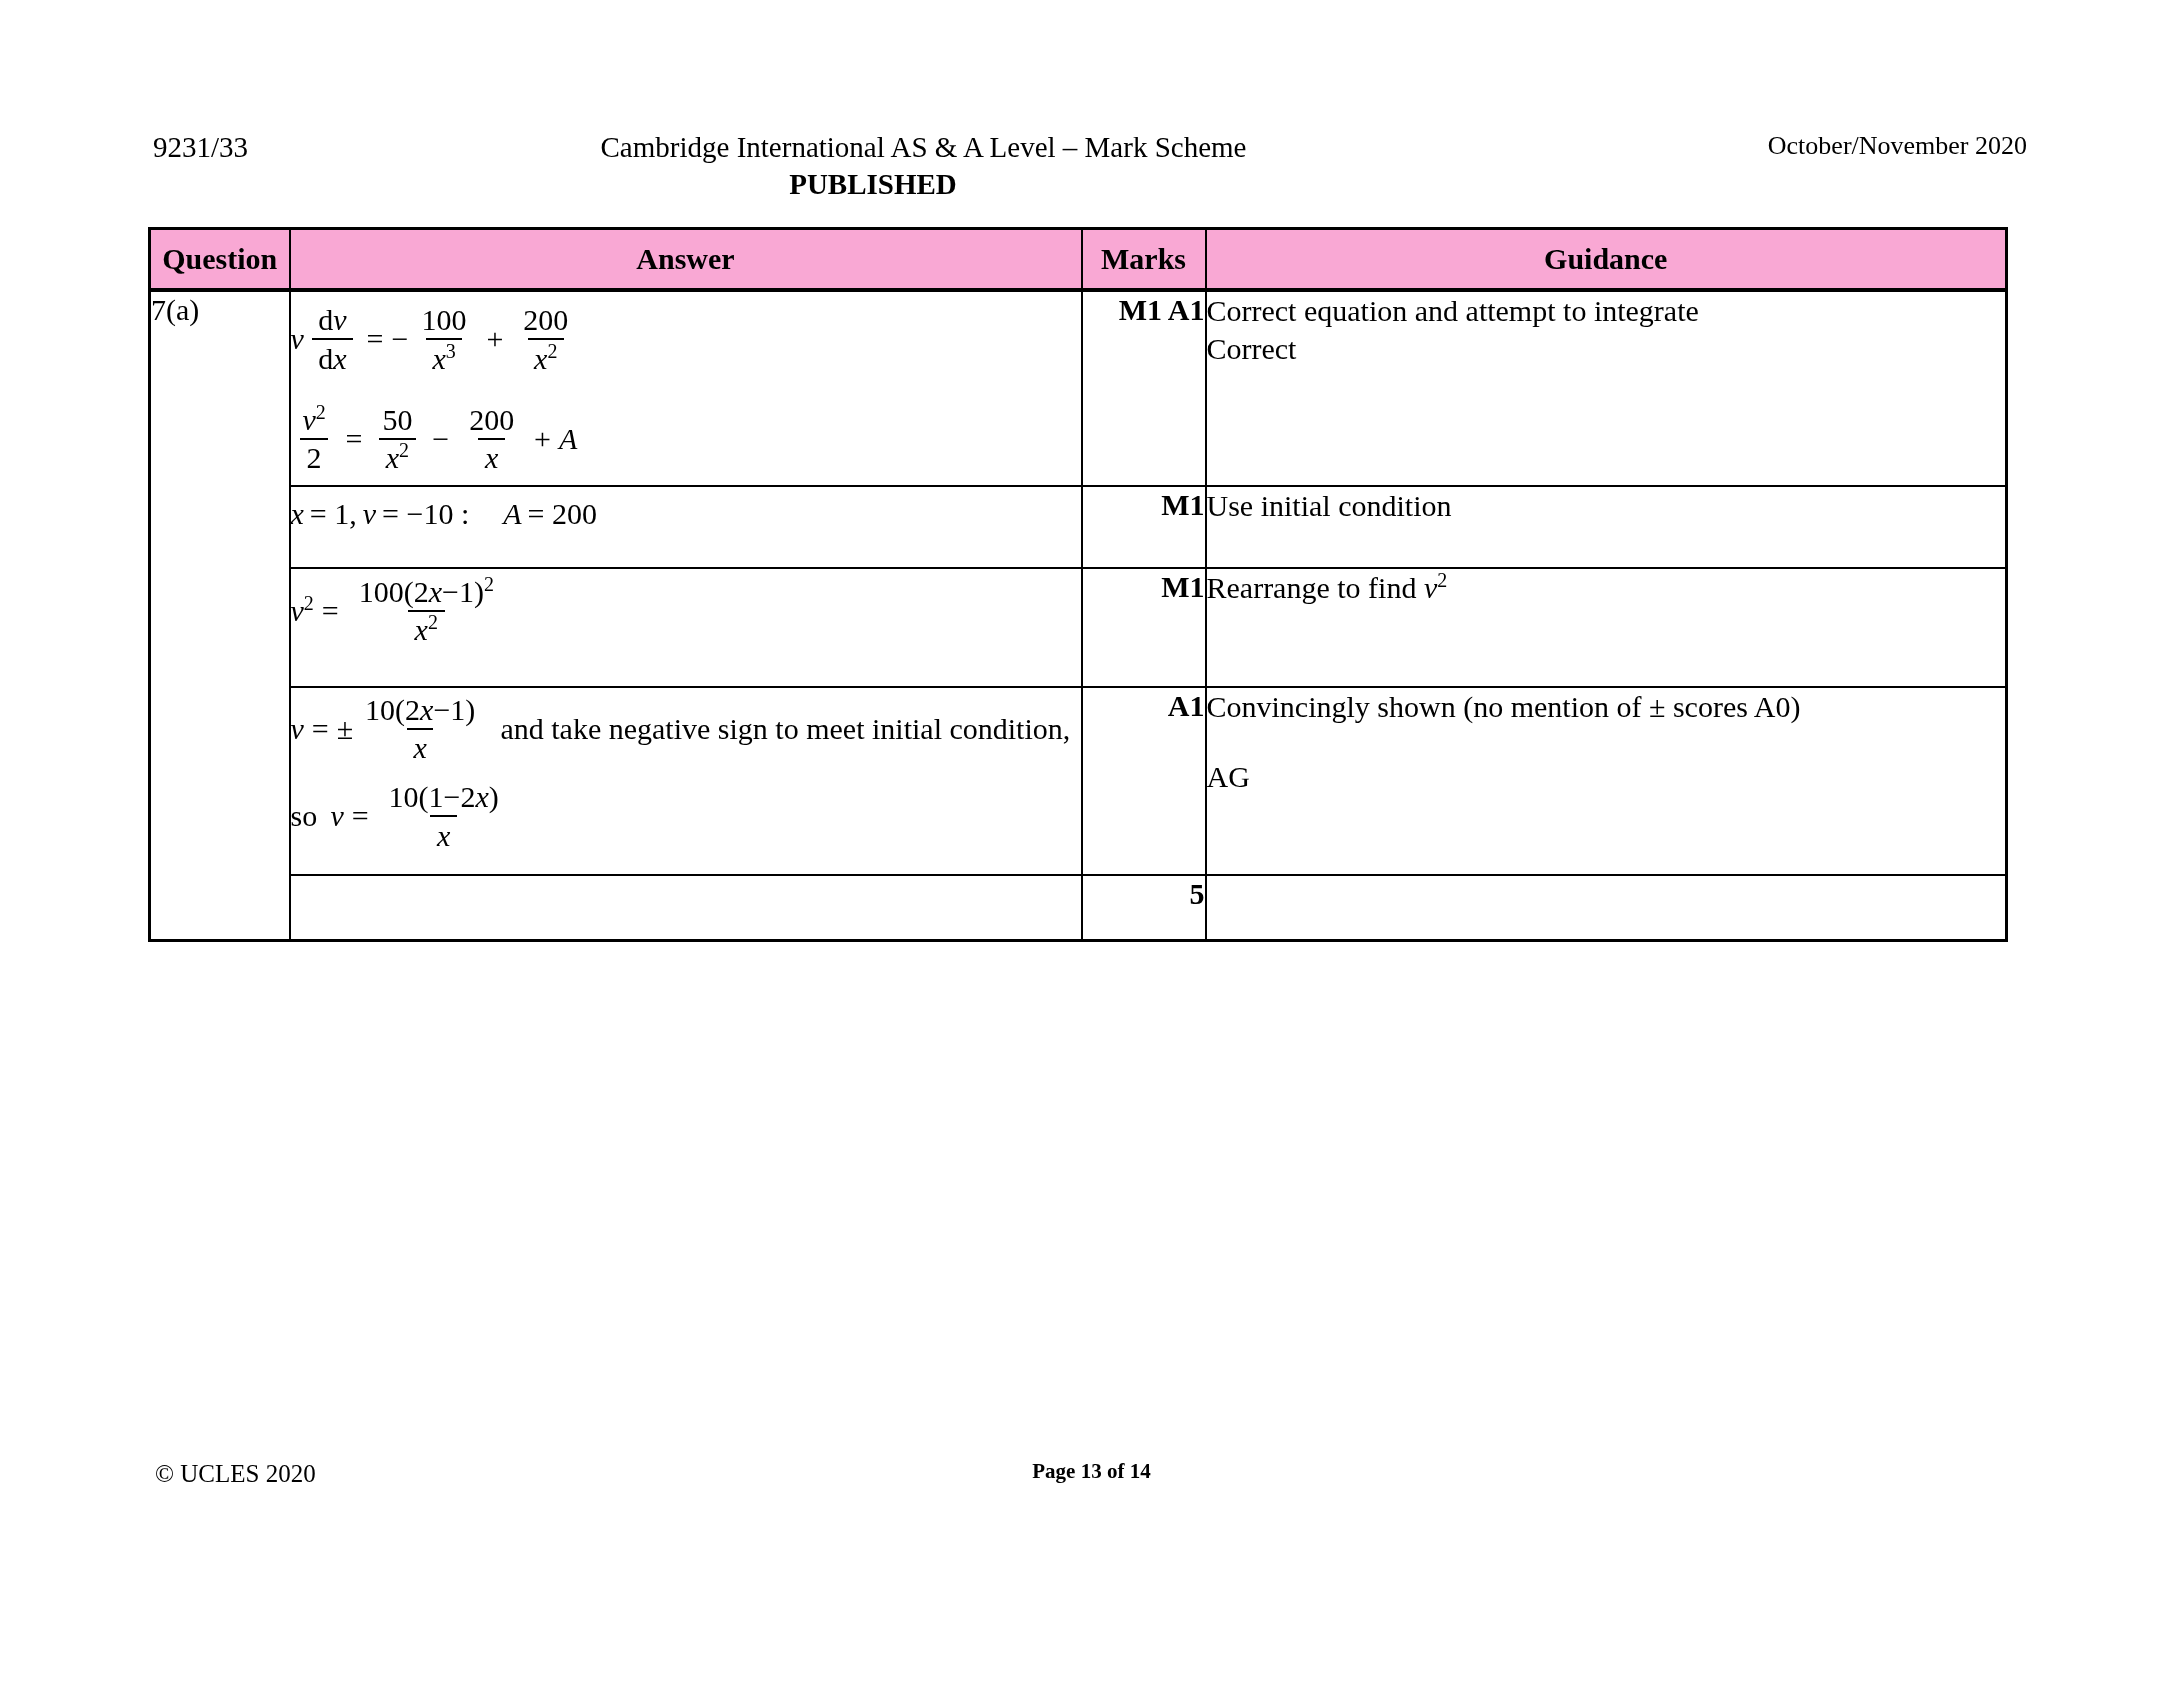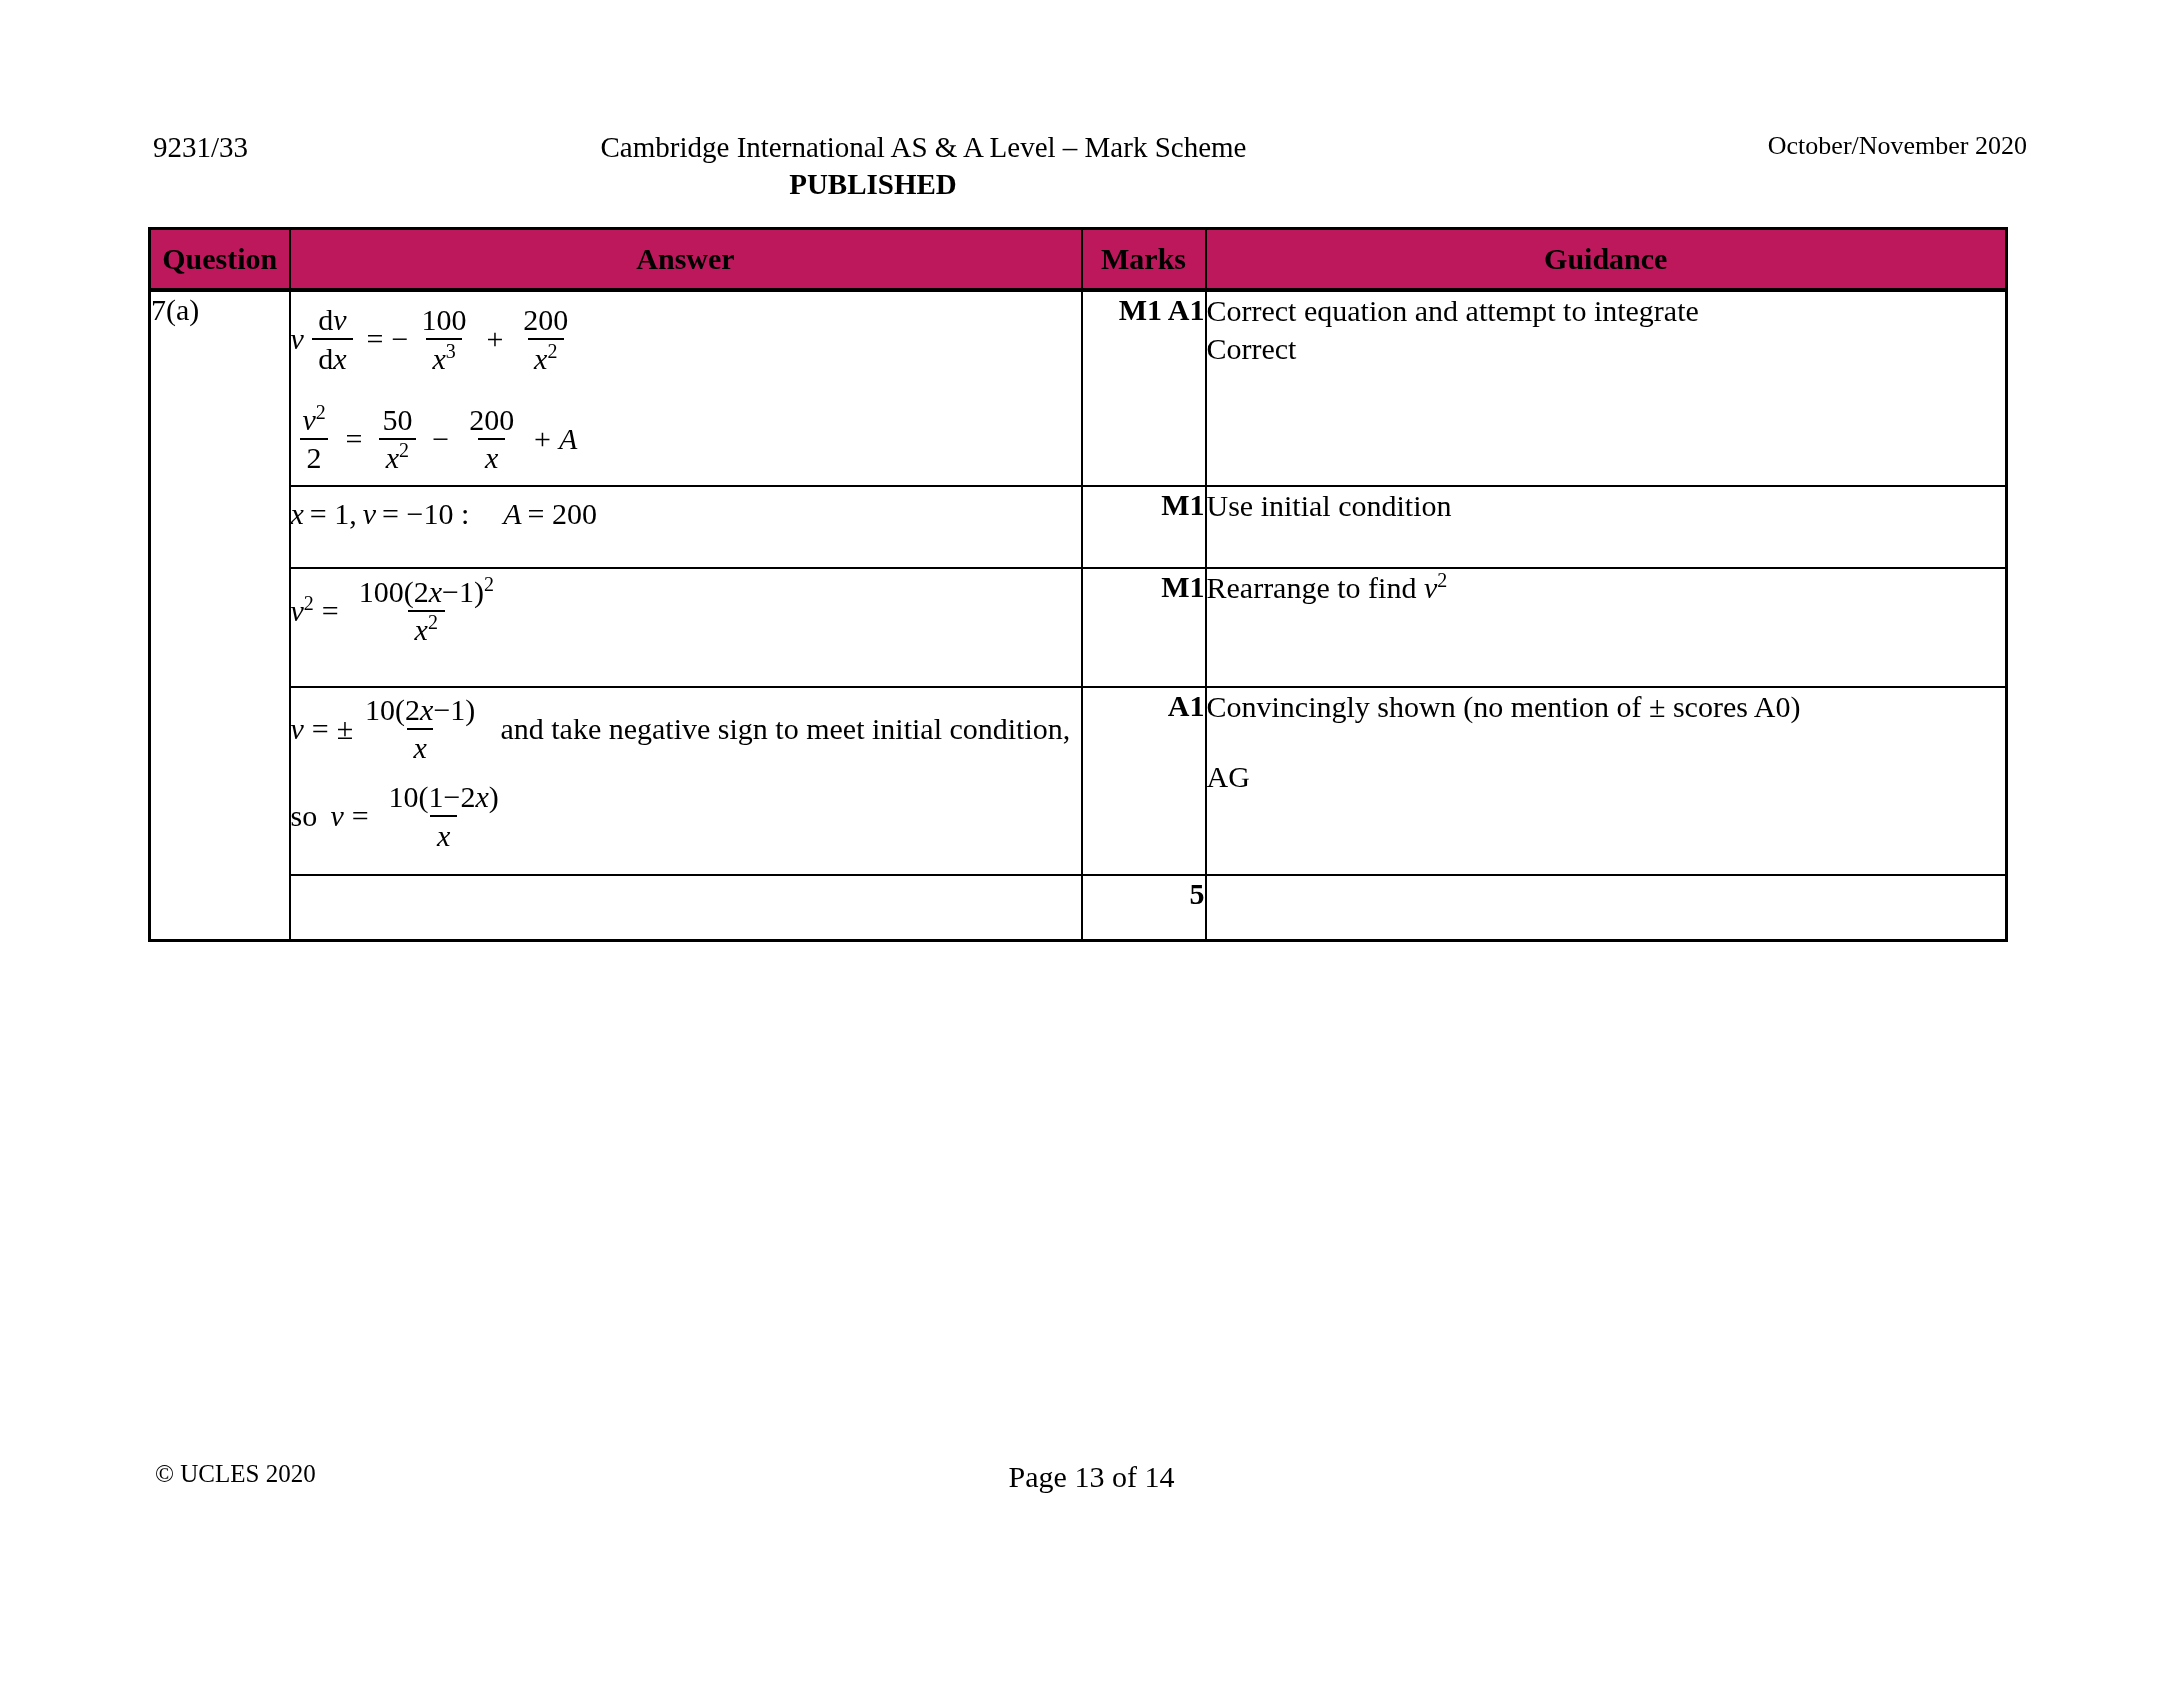--- a/index.html
+++ b/index.html
@@ -34,21 +34,21 @@
   table.ms th, table.ms td {
     border-left: 2px solid #000;
     border-right: 2px solid #000;
     border-top: 2.6px solid #000;
     border-bottom: 2.6px solid #000;
     vertical-align: top;
     font-size: 30px;
     padding: 0;
   }
   table.ms th {
-    background: #be185d;
+    background: #f9a8d4;
     font-weight: bold;
     height: 61px;
     text-align: center;
     vertical-align: middle;
     border-top-width: 3.3px;
     border-bottom-width: 4px;
   }
   tr.r1 td { height: 196px; }
   tr.r2 td { height: 82px; }
   tr.r3 td { height: 119px; }
@@ -79,21 +79,21 @@
   .pm { margin-right: 0; }
   .lead { margin-right: 2.6px; }
   .tok { margin: 0 6px; }
   .agap { margin-left: 28px; }
   .tail { margin-left: 13.2px; }
   .so { margin-right: 13.2px; }
   .ag-line { margin-top: 32px; }
 
   
   .ftr-left   { position: absolute; left: 155px; top: 1459px; font-size: 25px; }
-  .ftr-center { position: absolute; left: 0; width: 2183px; top: 1459px; text-align: center; font-size: 30px; }
+  .ftr-center { position: absolute; left: 0; width: 2183px; top: 1459px; text-align: center; font-size: 21px; font-weight: bold; }
 </style>
 </head>
 <body>
 
 <div class="page">
 
   <div class="hdr-left">9231/33</div>
   <div class="hdr-center">Cambridge International AS &amp; A Level – Mark Scheme</div>
   <div class="hdr-pub">PUBLISHED</div>
   <div class="hdr-right">October/November 2020</div>

